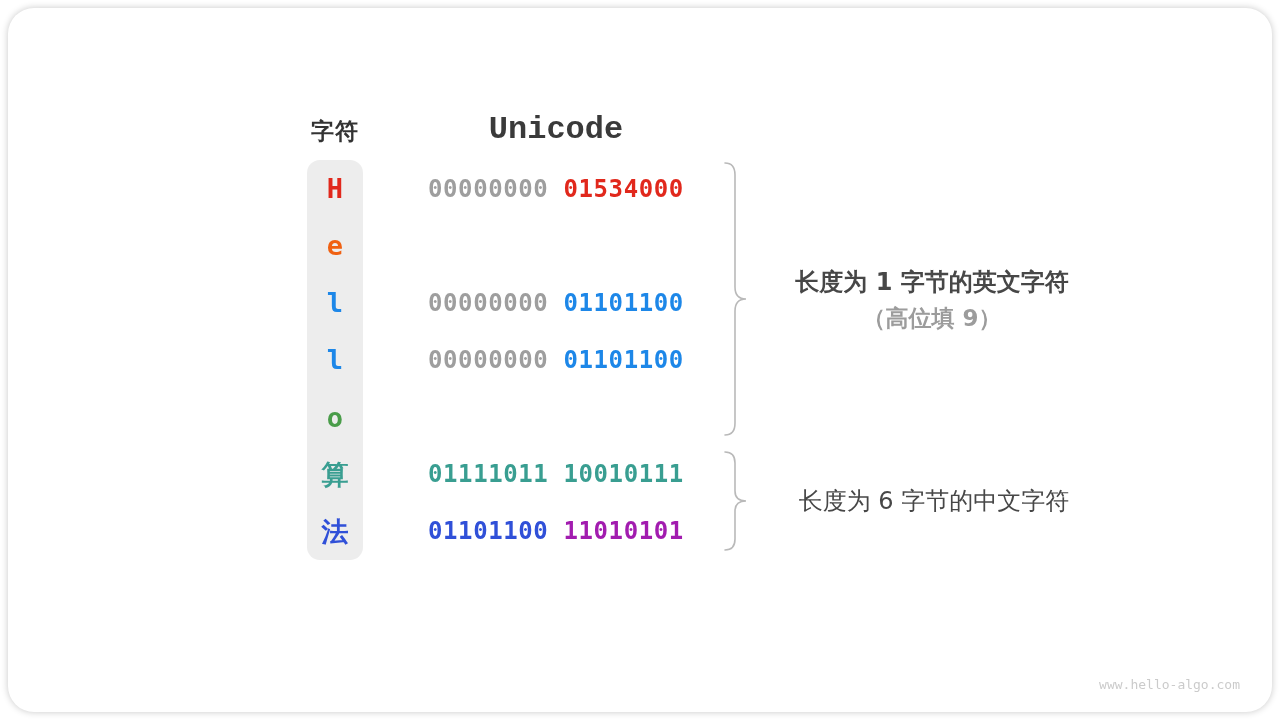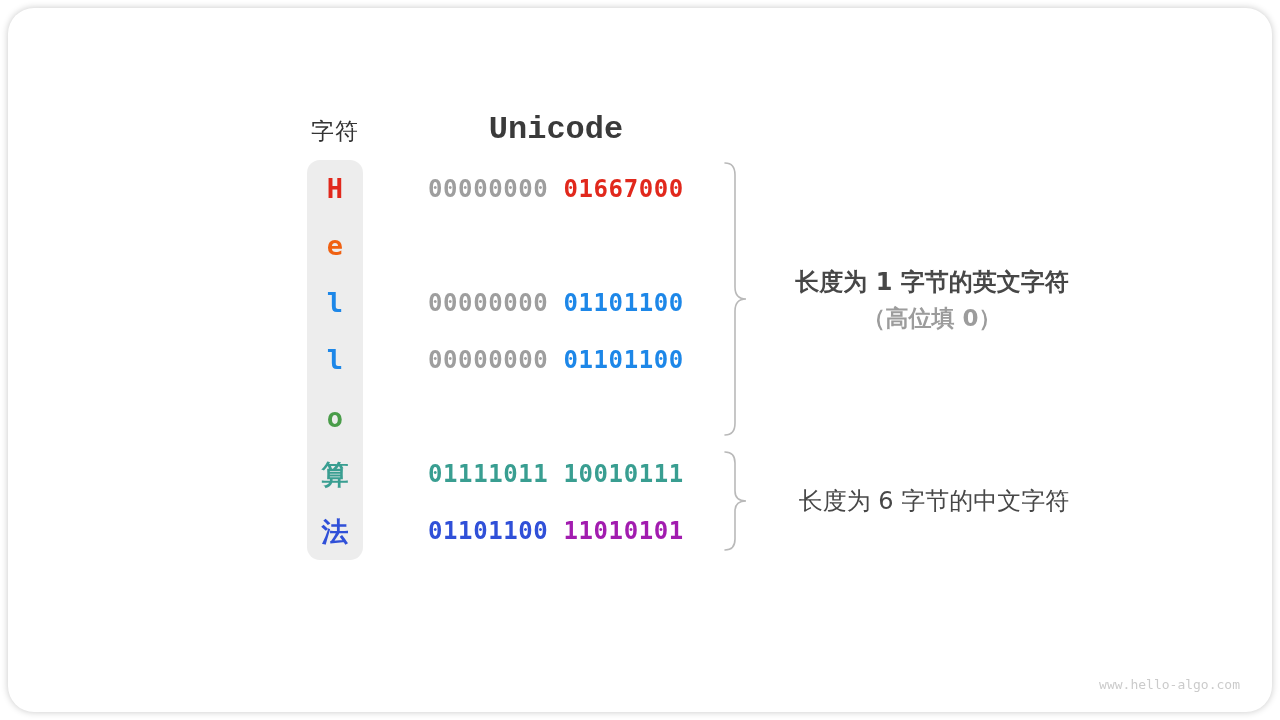--- a/index.html
+++ b/index.html
@@ -17,21 +17,21 @@
     left: 8px; top: 8px; right: 8px; bottom: 8px;
     background: #ffffff;
     border-radius: 26px;
     box-shadow: 0 0 7px rgba(0,0,0,0.22);
   }
   .abs { position: absolute; }
 
   .col-header-char {
     left: 303px; top: 116px; width: 64px; height: 30px;
     text-align: center;
-    font-size: 23px; font-weight: normal;
+    font-size: 23px; font-weight: bold;
     color: #333333;
     line-height: 30px;
     letter-spacing: 1px;
   }
   .col-header-unicode {
     left: 428px; top: 114px; width: 256px; height: 32px;
     text-align: center;
     font-family: Liberation Mono, monospace;
     font-size: 32px; font-weight: bold;
     color: #3a3a3a;
@@ -113,21 +113,21 @@
 <div class="card"></div>
 
 <div class="abs col-header-char">字符</div>
 <div class="abs col-header-unicode">Unicode</div>
 
 <div class="abs char-col-bg"></div>
 
 <div class="abs rows">
   <div class="row">
     <div class="cell-char" style="color: rgb(225, 40, 28);">H</div>
-    <div class="cell-binary"><span class="high" style="color: rgb(158, 158, 158);">00000000</span><span> </span><span class="low" style="color: rgb(225, 40, 28);">01667000</span></div>
+    <div class="cell-binary"><span class="high" style="color: rgb(158, 158, 158);">00000000</span><span> </span><span class="low" style="color: rgb(225, 40, 28);">01534000</span></div>
   </div>
 
   <div class="row">
     <div class="cell-char" style="color: rgb(240, 97, 18);">e</div>
   </div>
 
   <div class="row">
     <div class="cell-char" style="color: rgb(29, 135, 232);">l</div>
     <div class="cell-binary"><span class="high" style="color: rgb(158, 158, 158);">00000000</span><span> </span><span class="low" style="color: rgb(29, 135, 232);">01101100</span></div>
   </div>
@@ -154,17 +154,17 @@
 
 <svg class="abs brace-1" width="36" height="280" viewBox="0 0 36 280">
   <path class="brace" d="M 9 4 Q 19 4 19 16 L 19 128 Q 19 140 30 140 Q 19 140 19 152 L 19 264 Q 19 276 9 276"></path>
 </svg>
 <svg class="abs brace-2" width="36" height="104" viewBox="0 0 36 104">
   <path class="brace" d="M 9 3 Q 19 3 19 14 L 19 42 Q 19 52 30 52 Q 19 52 19 62 L 19 90 Q 19 101 9 101"></path>
 </svg>
 
 <div class="abs annotation-english">
   <div class="line1">长度为 1 字节的英文字符</div>
-  <div class="line2">（高位填 0）</div>
+  <div class="line2">（高位填 9）</div>
 </div>
 <div class="abs annotation-chinese">长度为 6 字节的中文字符</div>
 
 <div class="abs watermark">www.hello-algo.com</div>
 
 </body></html>

